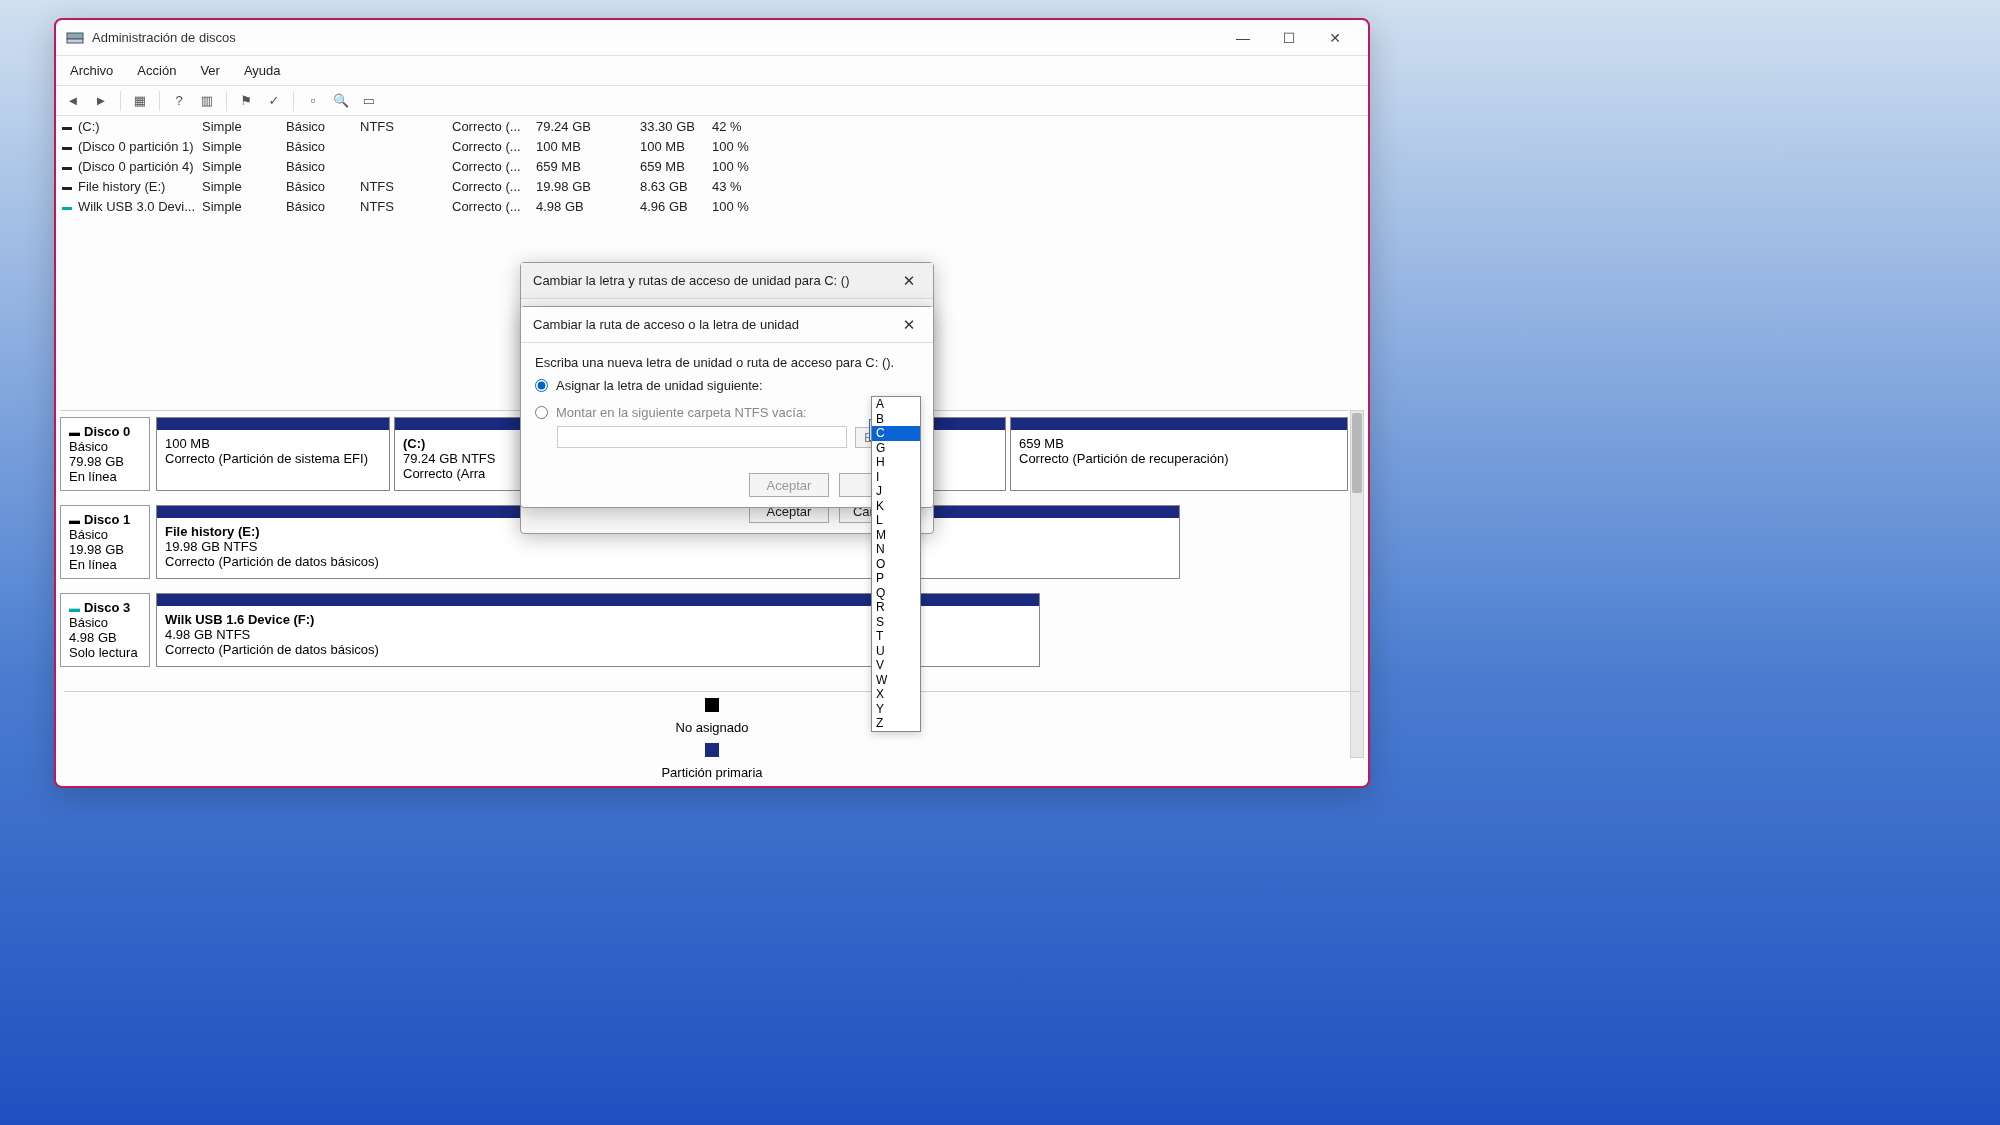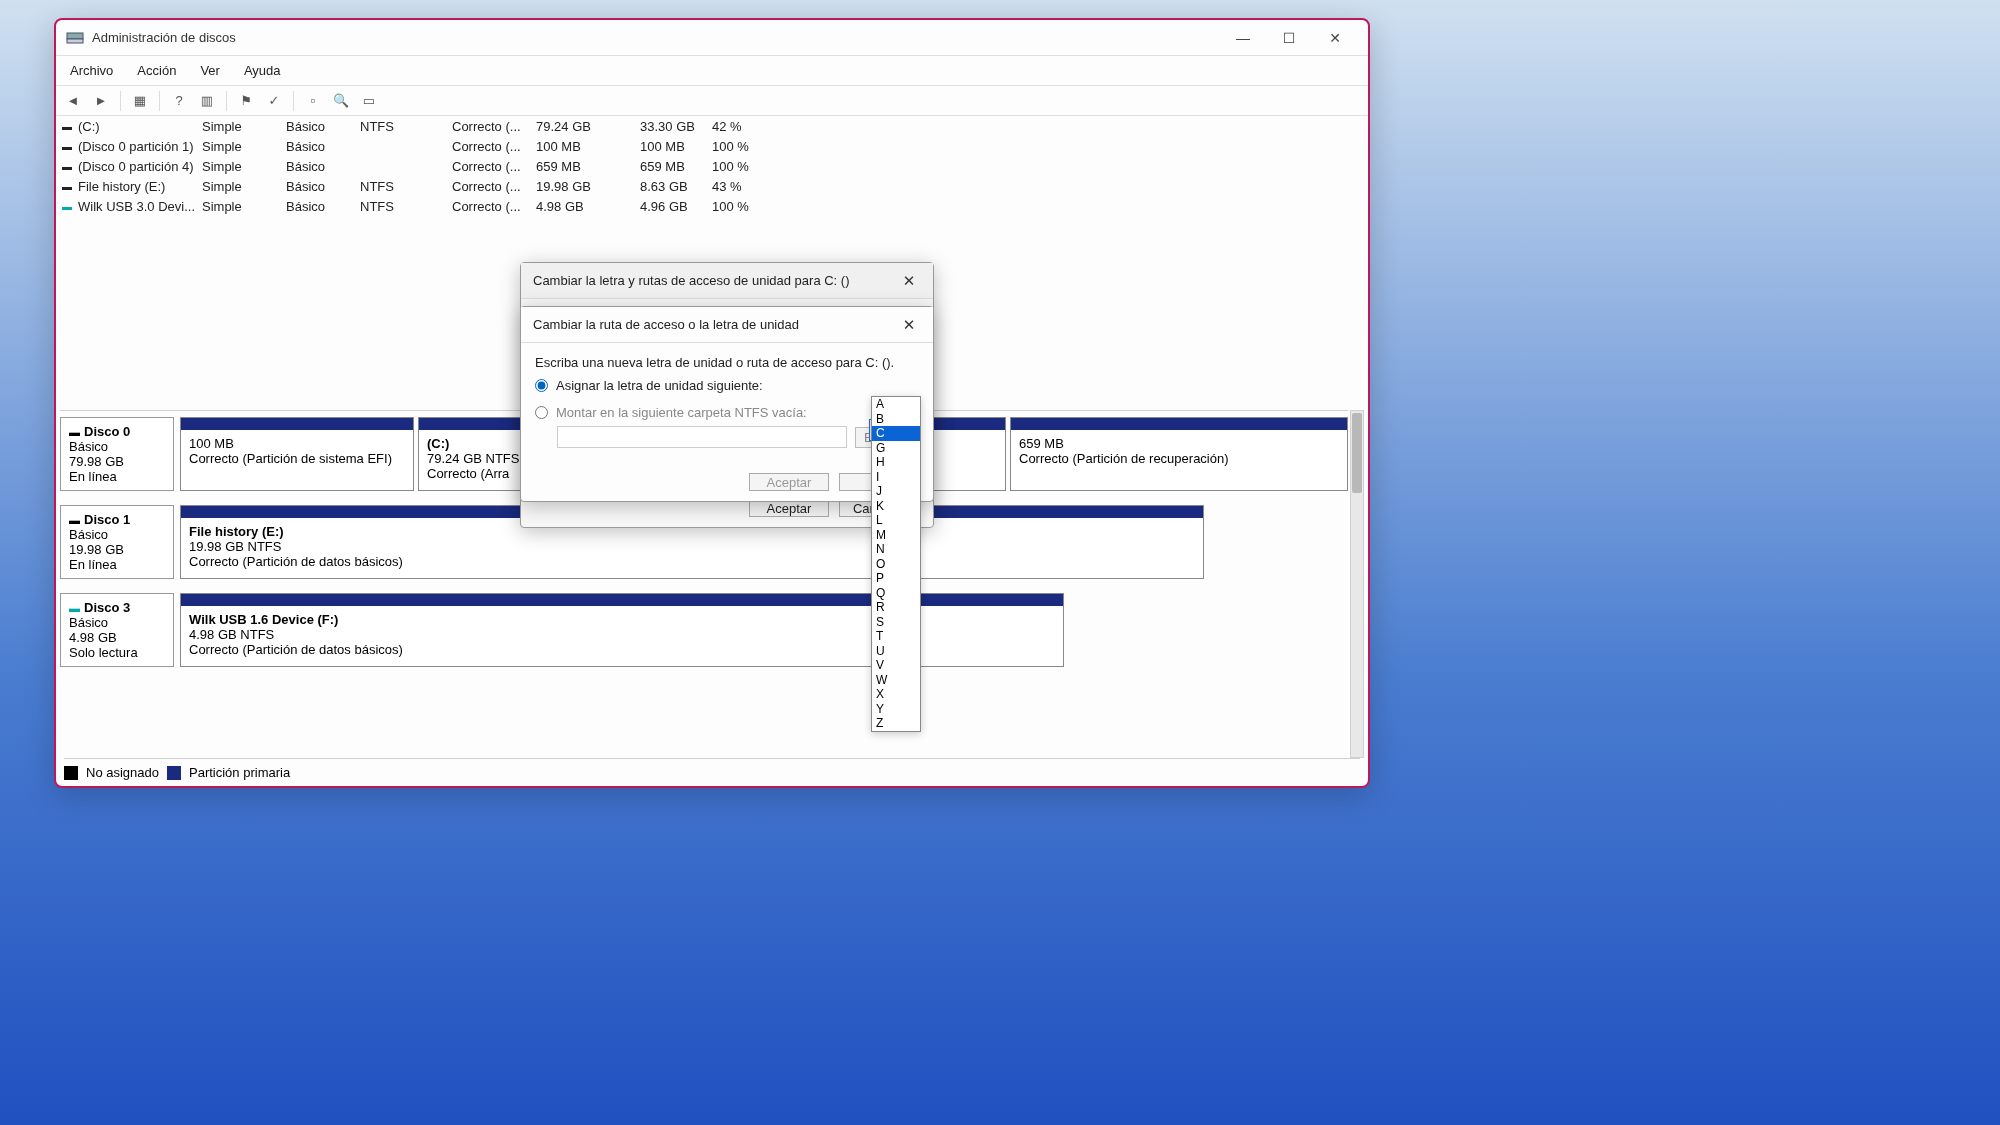--- a/index.html
+++ b/index.html
@@ -29,42 +29,42 @@
 .td { padding: 0 6px; overflow: hidden; white-space: nowrap; }
 .td0{width:140px; display:flex; align-items:center; gap:6px;} .td1{width:84px;} .td2{width:74px;} .td3{width:92px;} .td4{width:84px;} .td5{width:104px;} .td6{width:72px;} .td7{width:94px;}
 
 .vol-icon { font-size: 10px; }
 
 .disk-area { position: absolute; left: 4px; top: 390px; right: 20px; bottom: 40px; overflow: hidden; border-top: 1px solid #d0d0d0; }
 .vscroll { position: absolute; right: 4px; top: 390px; width: 14px; height: 348px; background: #e8e8e8; border: 1px solid #d0d0d0; }
 .vscroll .thumb { position: absolute; left: 1px; top: 2px; width: 10px; height: 80px; background: #b8b8b8; border-radius: 2px; }
 
 .disk-row { display: flex; margin: 6px 0; }
-.disk-label { width: 114px; border: 1px solid #999; background: #fff; padding: 6px 8px; font-size: 13px; }
+.disk-label { width: 90px; border: 1px solid #999; background: #fff; padding: 6px 8px; font-size: 13px; }
 .disk-label .icon { font-size: 11px; margin-right: 4px; }
 .disk-label .name { font-weight: 600; }
 .disk-parts { flex: 1; display: flex; gap: 4px; margin-left: 6px; }
 .part { border: 1px solid #888; display: flex; flex-direction: column; }
 .part .bar { height: 12px; background: #1a2a7e; }
 .part .body { flex: 1; padding: 6px 8px; font-size: 13px; background: #fff; }
 .part .body .pname { font-weight: 600; }
 
-.legend { position: absolute; bottom: 6px; left: 8px; display: flex; align-items: center; gap: 8px; font-size: 13px; border-top: 1px solid #d0d0d0; width: calc(100% - 16px); padding-top: 6px; }
+.legend { position: absolute; bottom: 6px; left: 8px; display: flex; align-items: center; gap: 8px; font-size: 13px; border-top: 1px solid #d0d0d0; width: calc(100% - 16px); padding-top: 6px; flex-direction: column; }
 .sw { width: 14px; height: 14px; display: inline-block; }
 .sw.black { background: #000; }
 .sw.blue { background: #1a2a7e; }
 
 
 .dialog { position: absolute; background: #f7f7f7; border: 1px solid #999; border-radius: 4px; box-shadow: 0 4px 20px rgba(0,0,0,.25); font-size: 13px; color: #222; }
 .dlg-title { height: 36px; display: flex; align-items: center; padding: 0 12px; border-bottom: 1px solid #ddd; background: #f0f0f0; }
 .dlg-title .t { flex: 1; }
 .dlg-close { width: 24px; height: 24px; display: flex; align-items: center; justify-content: center; cursor: pointer; font-size: 15px; color: #333; }
 .dlg-body { padding: 12px 14px; }
 .dlg-btns { display: flex; justify-content: flex-end; gap: 10px; padding: 10px 14px; }
-.btn { min-width: 80px; height: 18px; border: 1px solid #aaa; background: #f4f4f4; display: flex; align-items: center; justify-content: center; padding: 0 10px; cursor: pointer; }
+.btn { min-width: 80px; height: 24px; border: 1px solid #aaa; background: #f4f4f4; display: flex; align-items: center; justify-content: center; padding: 0 10px; cursor: pointer; }
 .btn.disabled { color: #999; }
 
 .dlg1 { left: 520px; top: 262px; width: 414px; }
 .dlg2 { left: 520px; top: 306px; width: 414px; background: #fdfdfd; }
 
 .radio { display: flex; align-items: center; gap: 8px; margin: 6px 0; }
 .radio input { accent-color: #0067c0; }
 
 .select-box { position: absolute; right: 14px; top: 76px; width: 50px; height: 22px; border: 1px solid #2a6fc9; background: #e6f0fb; display: flex; align-items: center; padding: 0 4px; font-size: 12px; }
 .select-box .arrow { margin-left: auto; font-size: 9px; color: #555; }

